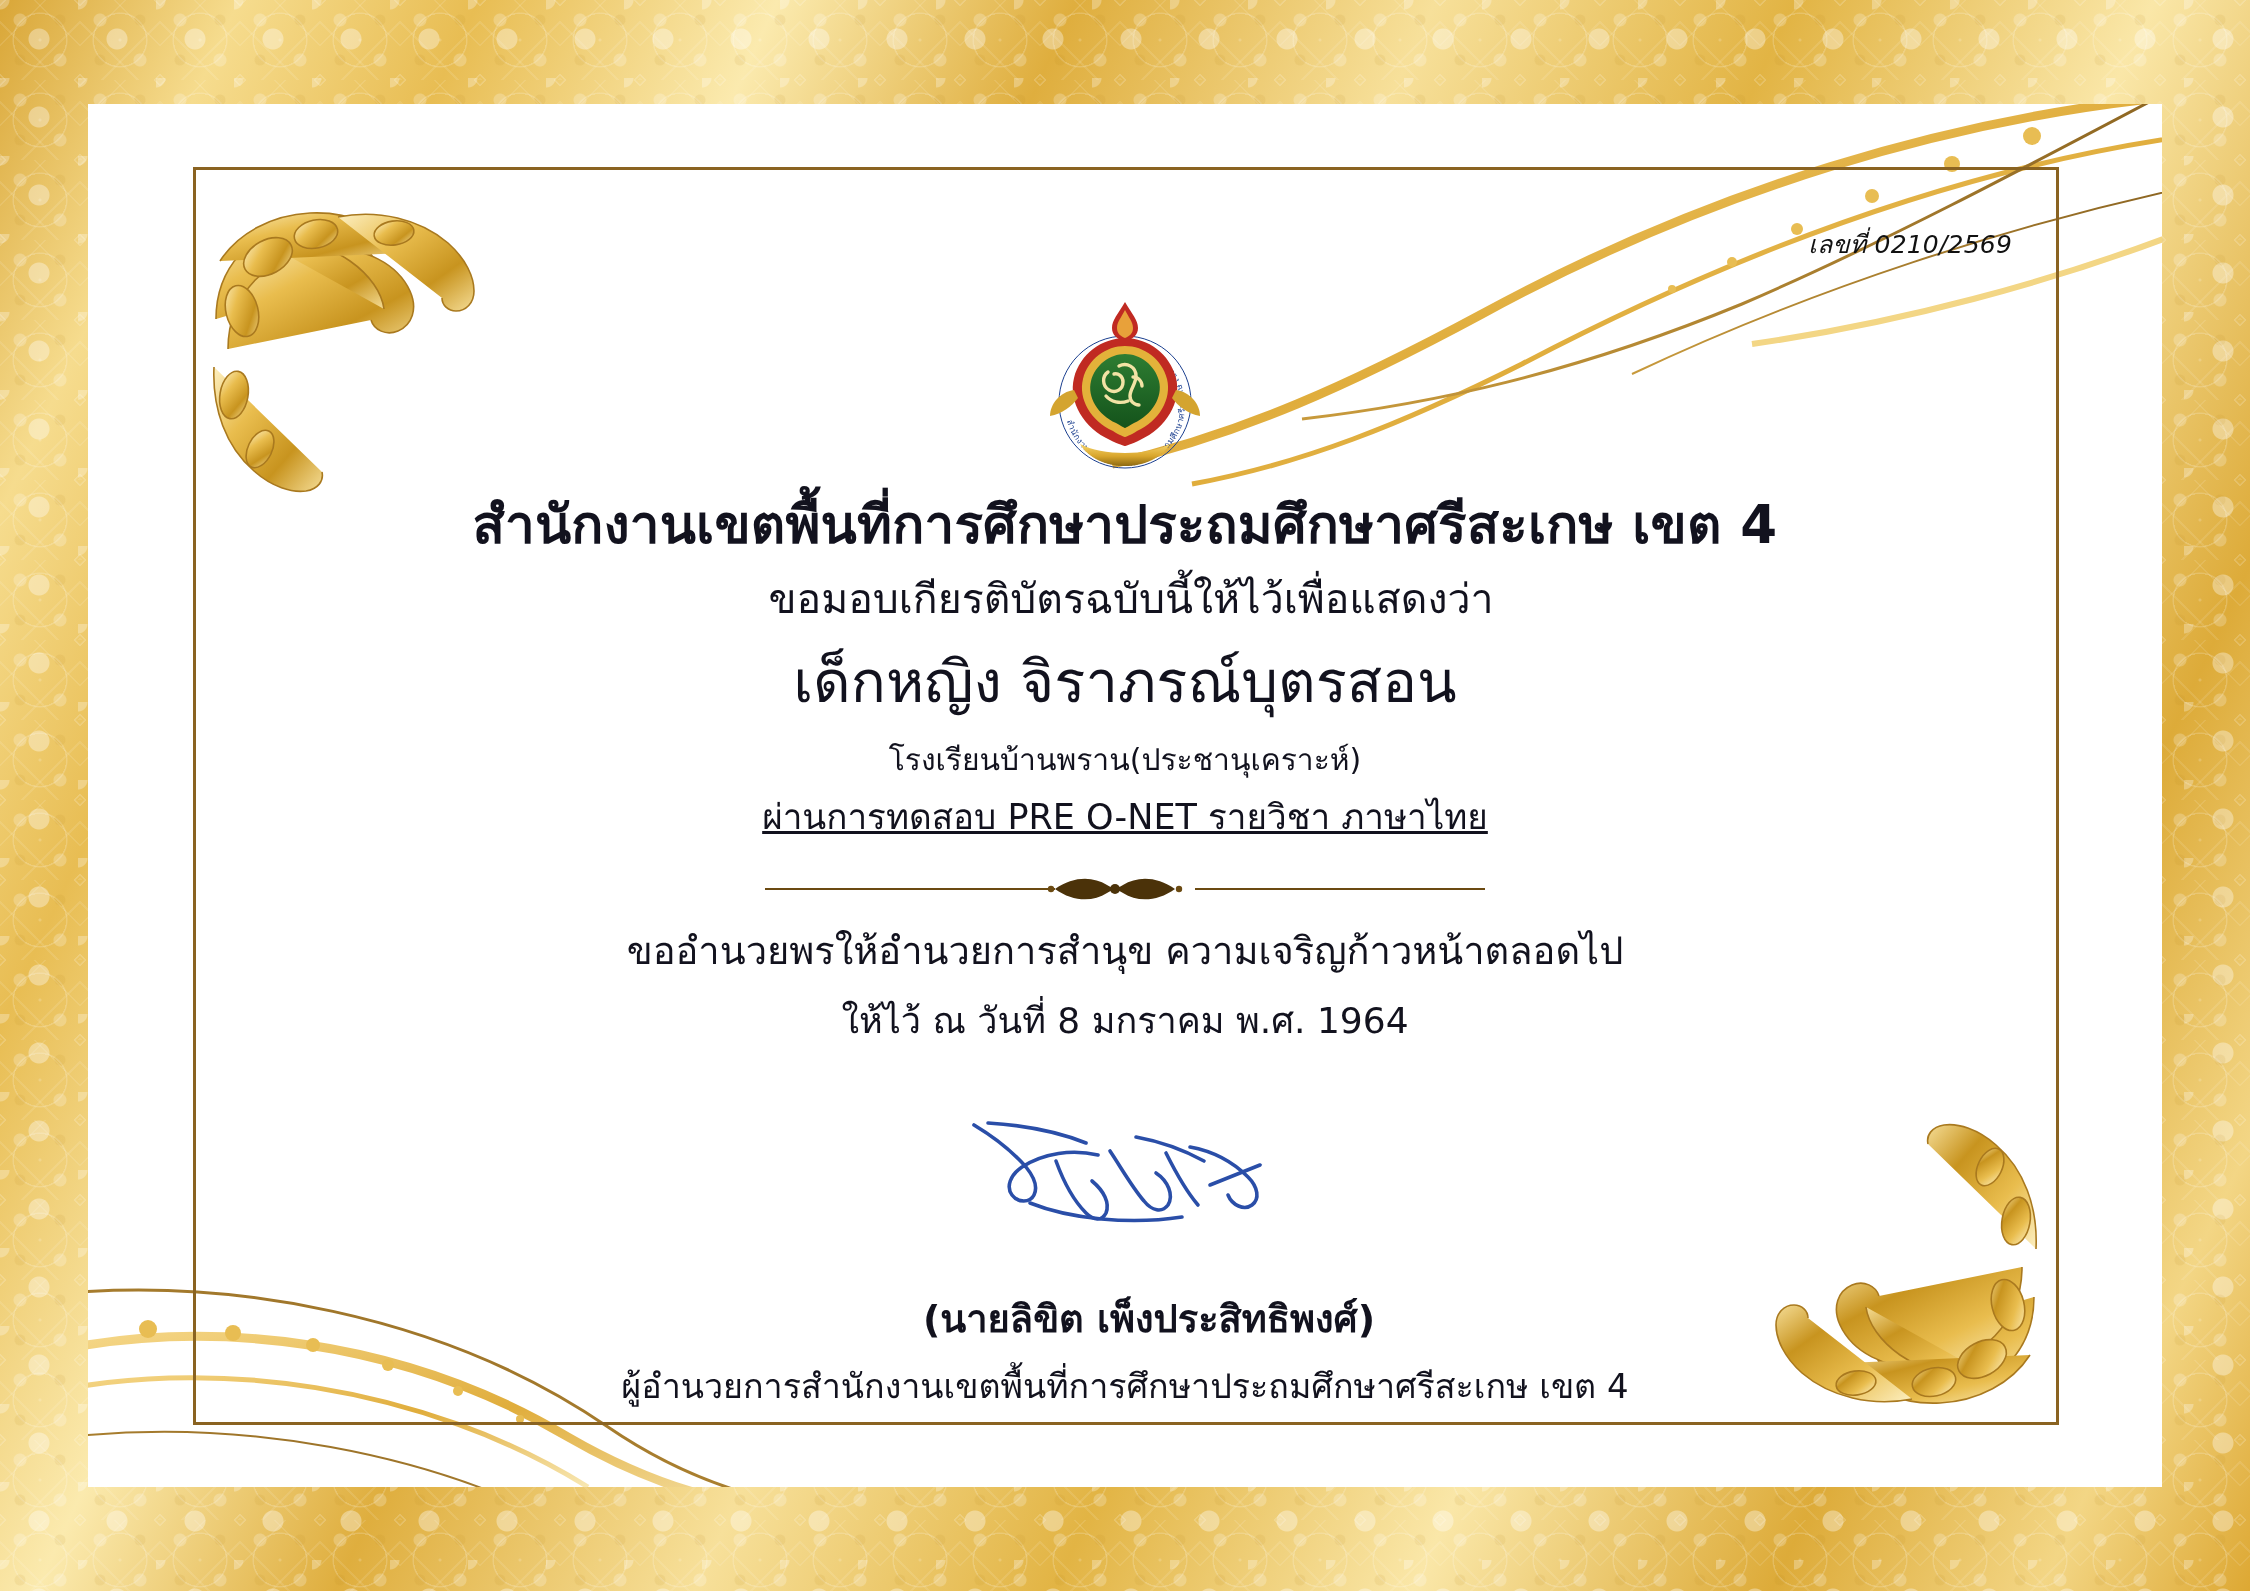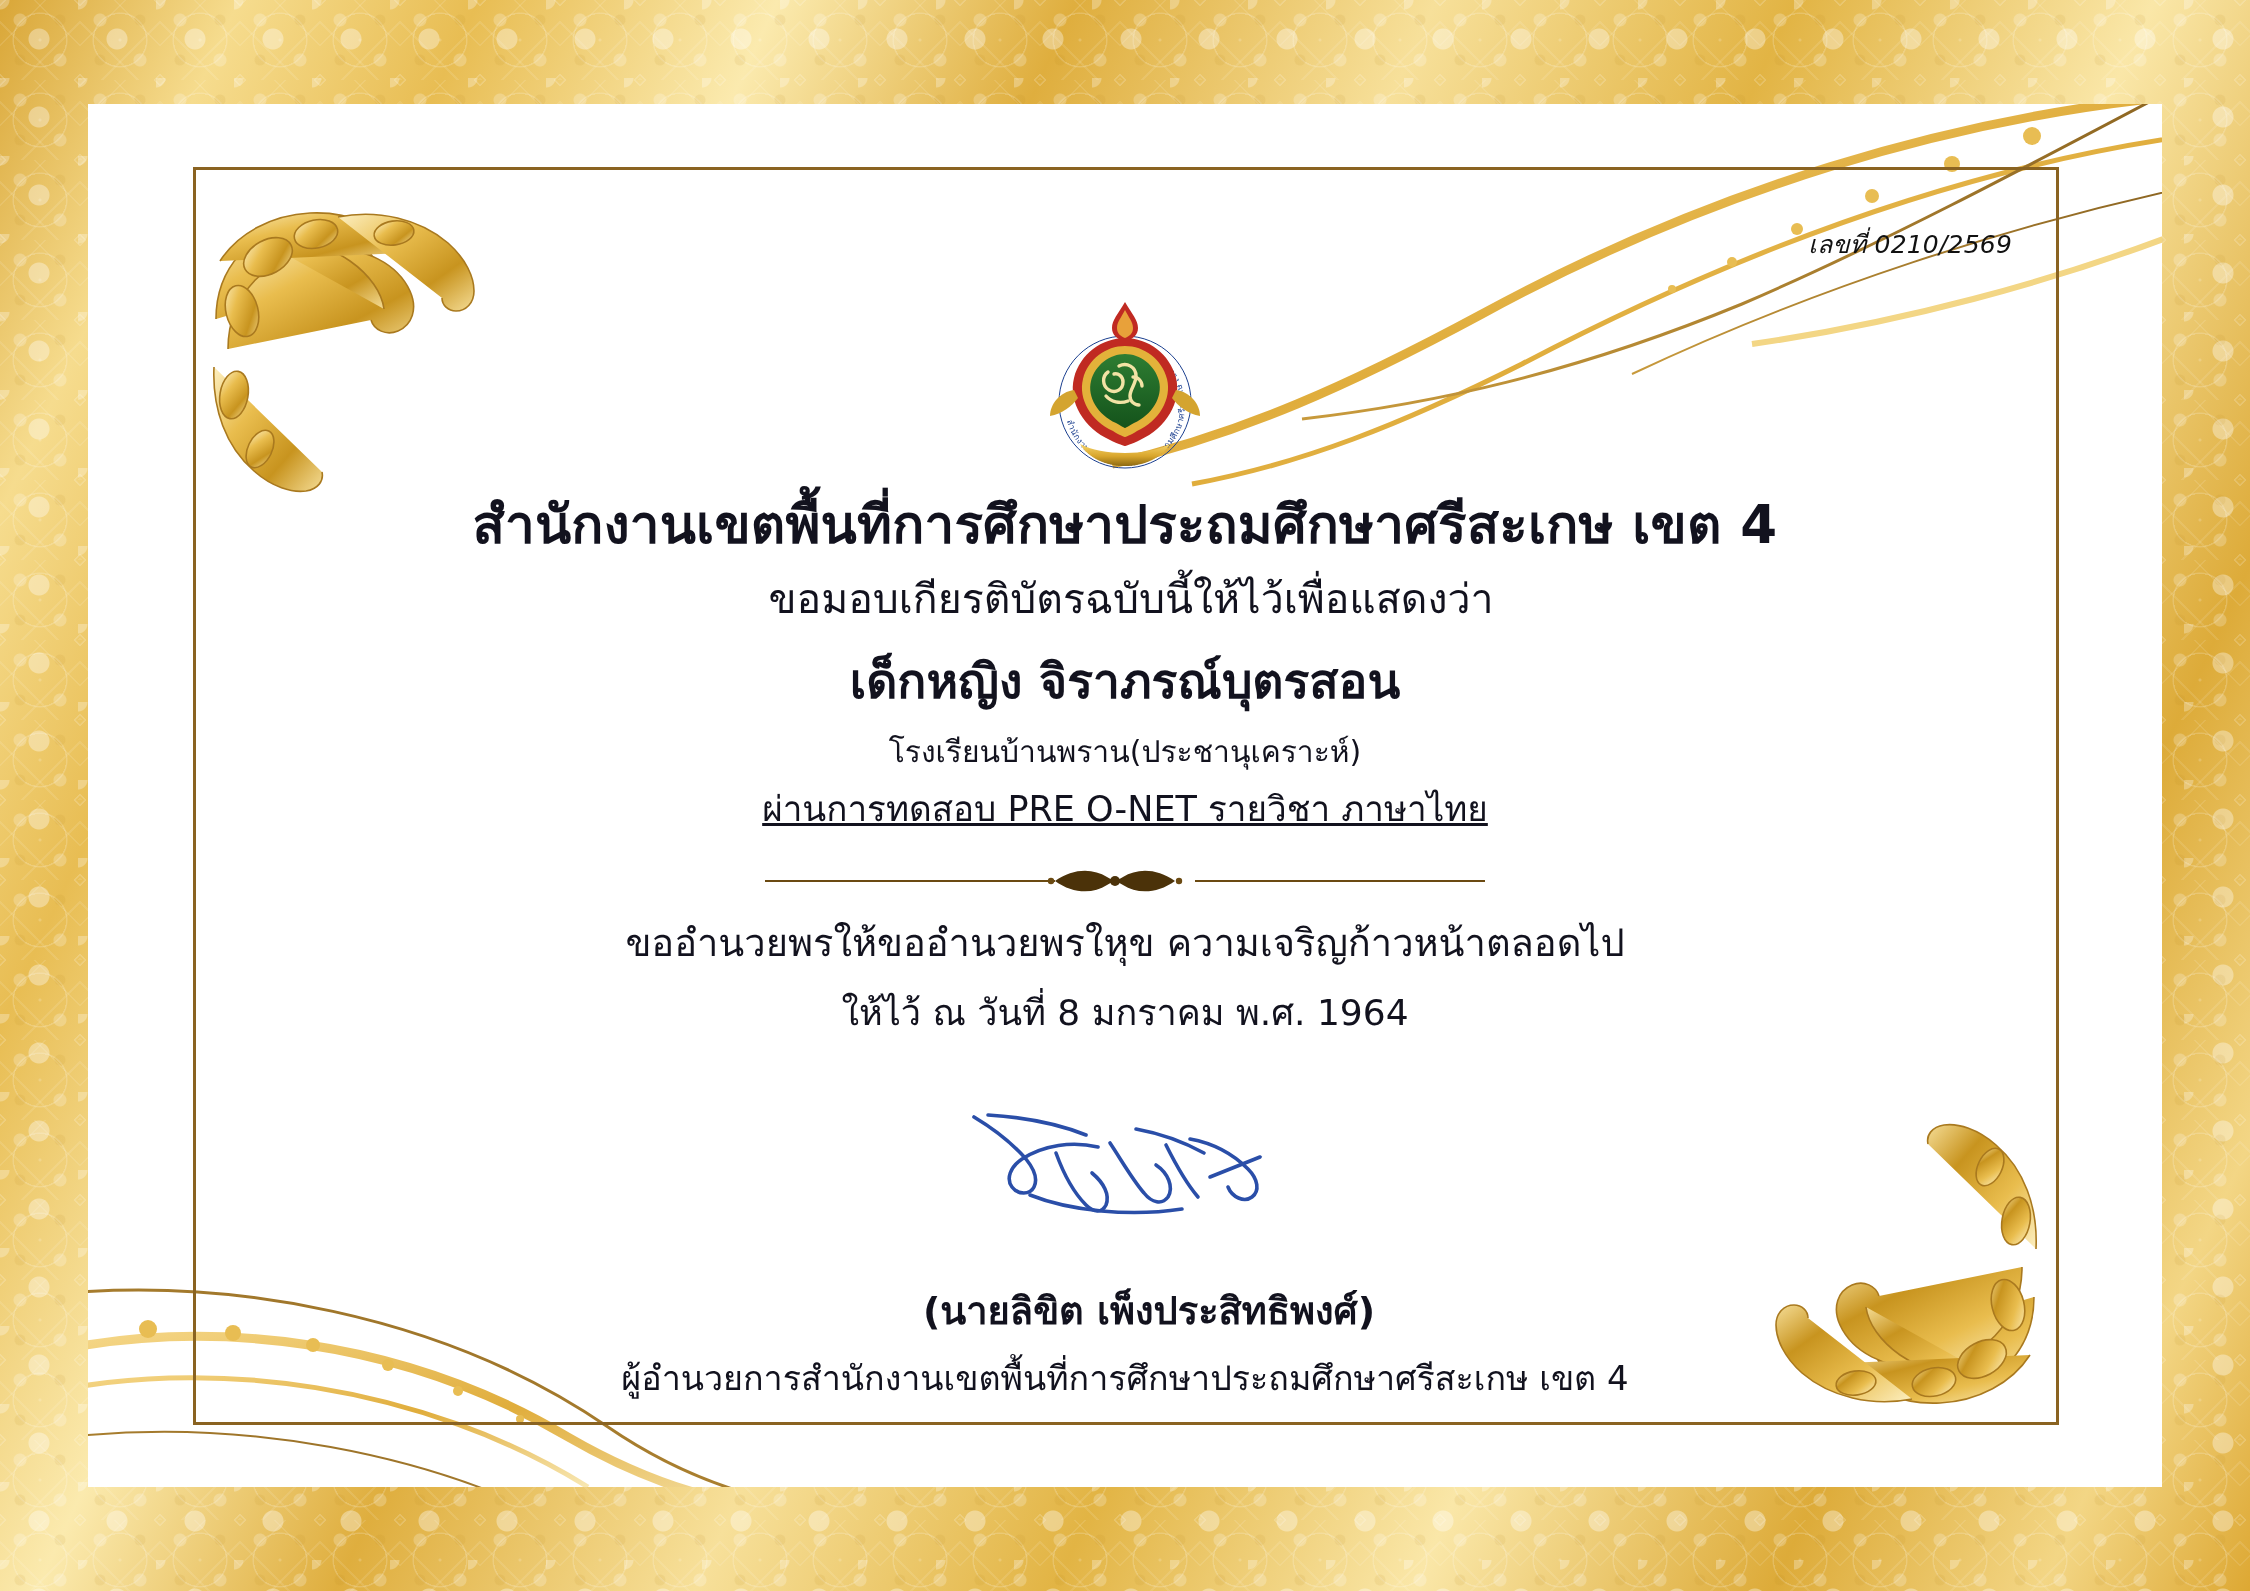--- a/index.html
+++ b/index.html
@@ -136,24 +136,24 @@
     line-height: 1.25;
     margin-top: 4px;
   }
   .line-award {
     font-size: 41px;
     line-height: 1.45;
     margin-top: 12px;
     padding-left: 12px;
   }
   .line-name {
-    font-size: 48px;
-    font-weight: bold;
+    font-size: 58px;
+    font-weight: normal;
     line-height: 1.4;
-    margin-top: 18px;
+    margin-top: 12px;
   }
   .line-school {
     font-size: 30px;
     line-height: 1.4;
     margin-top: 16px;
   }
   .line-detail {
     font-size: 35px;
     line-height: 1.4;
     margin-top: 12px;
@@ -343,21 +343,21 @@
 
       <svg class="divider" viewBox="0 0 740 34">
         <path d="M10,17 L300,17" stroke="#6b4a12" stroke-width="2" fill="none"></path>
         <path d="M440,17 L730,17" stroke="#6b4a12" stroke-width="2" fill="none"></path>
         <path d="M300,17 C318,4 338,4 352,13 C358,17 362,17 368,13 C382,4 402,4 420,17 C402,30 382,30 368,21 C362,17 358,17 352,21 C338,30 318,30 300,17 Z" fill="#4b3209"></path>
         <circle cx="360" cy="17" r="5" fill="#4b3209"></circle>
         <circle cx="296" cy="17" r="3.2" fill="#6b4a12"></circle>
         <circle cx="424" cy="17" r="3.2" fill="#6b4a12"></circle>
       </svg>
 
-      <div class="line-wish">ขออำนวยพรให้ขออำนวยพรใหุข ความเจริญก้าวหน้าตลอดไป</div>
+      <div class="line-wish">ขออำนวยพรให้อำนวยการสำนุข ความเจริญก้าวหน้าตลอดไป</div>
       <div class="line-date">ให้ไว้ ณ วันที่ 8 มกราคม พ.ศ. 1964</div>
 
       <svg class="signature" viewBox="0 0 330 135">
         <g fill="none" stroke="#2a4ea8" stroke-width="3.6" stroke-linecap="round" stroke-linejoin="round">
           <path d="M14,18 C34,30 52,44 66,60 C74,70 78,80 74,88 C70,96 58,96 52,88 C46,80 50,68 62,60 C84,46 112,42 138,48"></path>
           <path d="M28,16 C60,18 96,24 126,36"></path>
           <path d="M96,54 C104,76 114,94 126,106 C134,114 142,114 146,106 C150,96 144,84 132,74"></path>
           <path d="M150,44 C162,62 172,80 184,94 C192,104 202,106 208,98 C214,88 208,74 196,66"></path>
           <path d="M176,30 C198,34 222,42 244,54"></path>
           <path d="M206,46 C216,66 226,84 238,98"></path>

